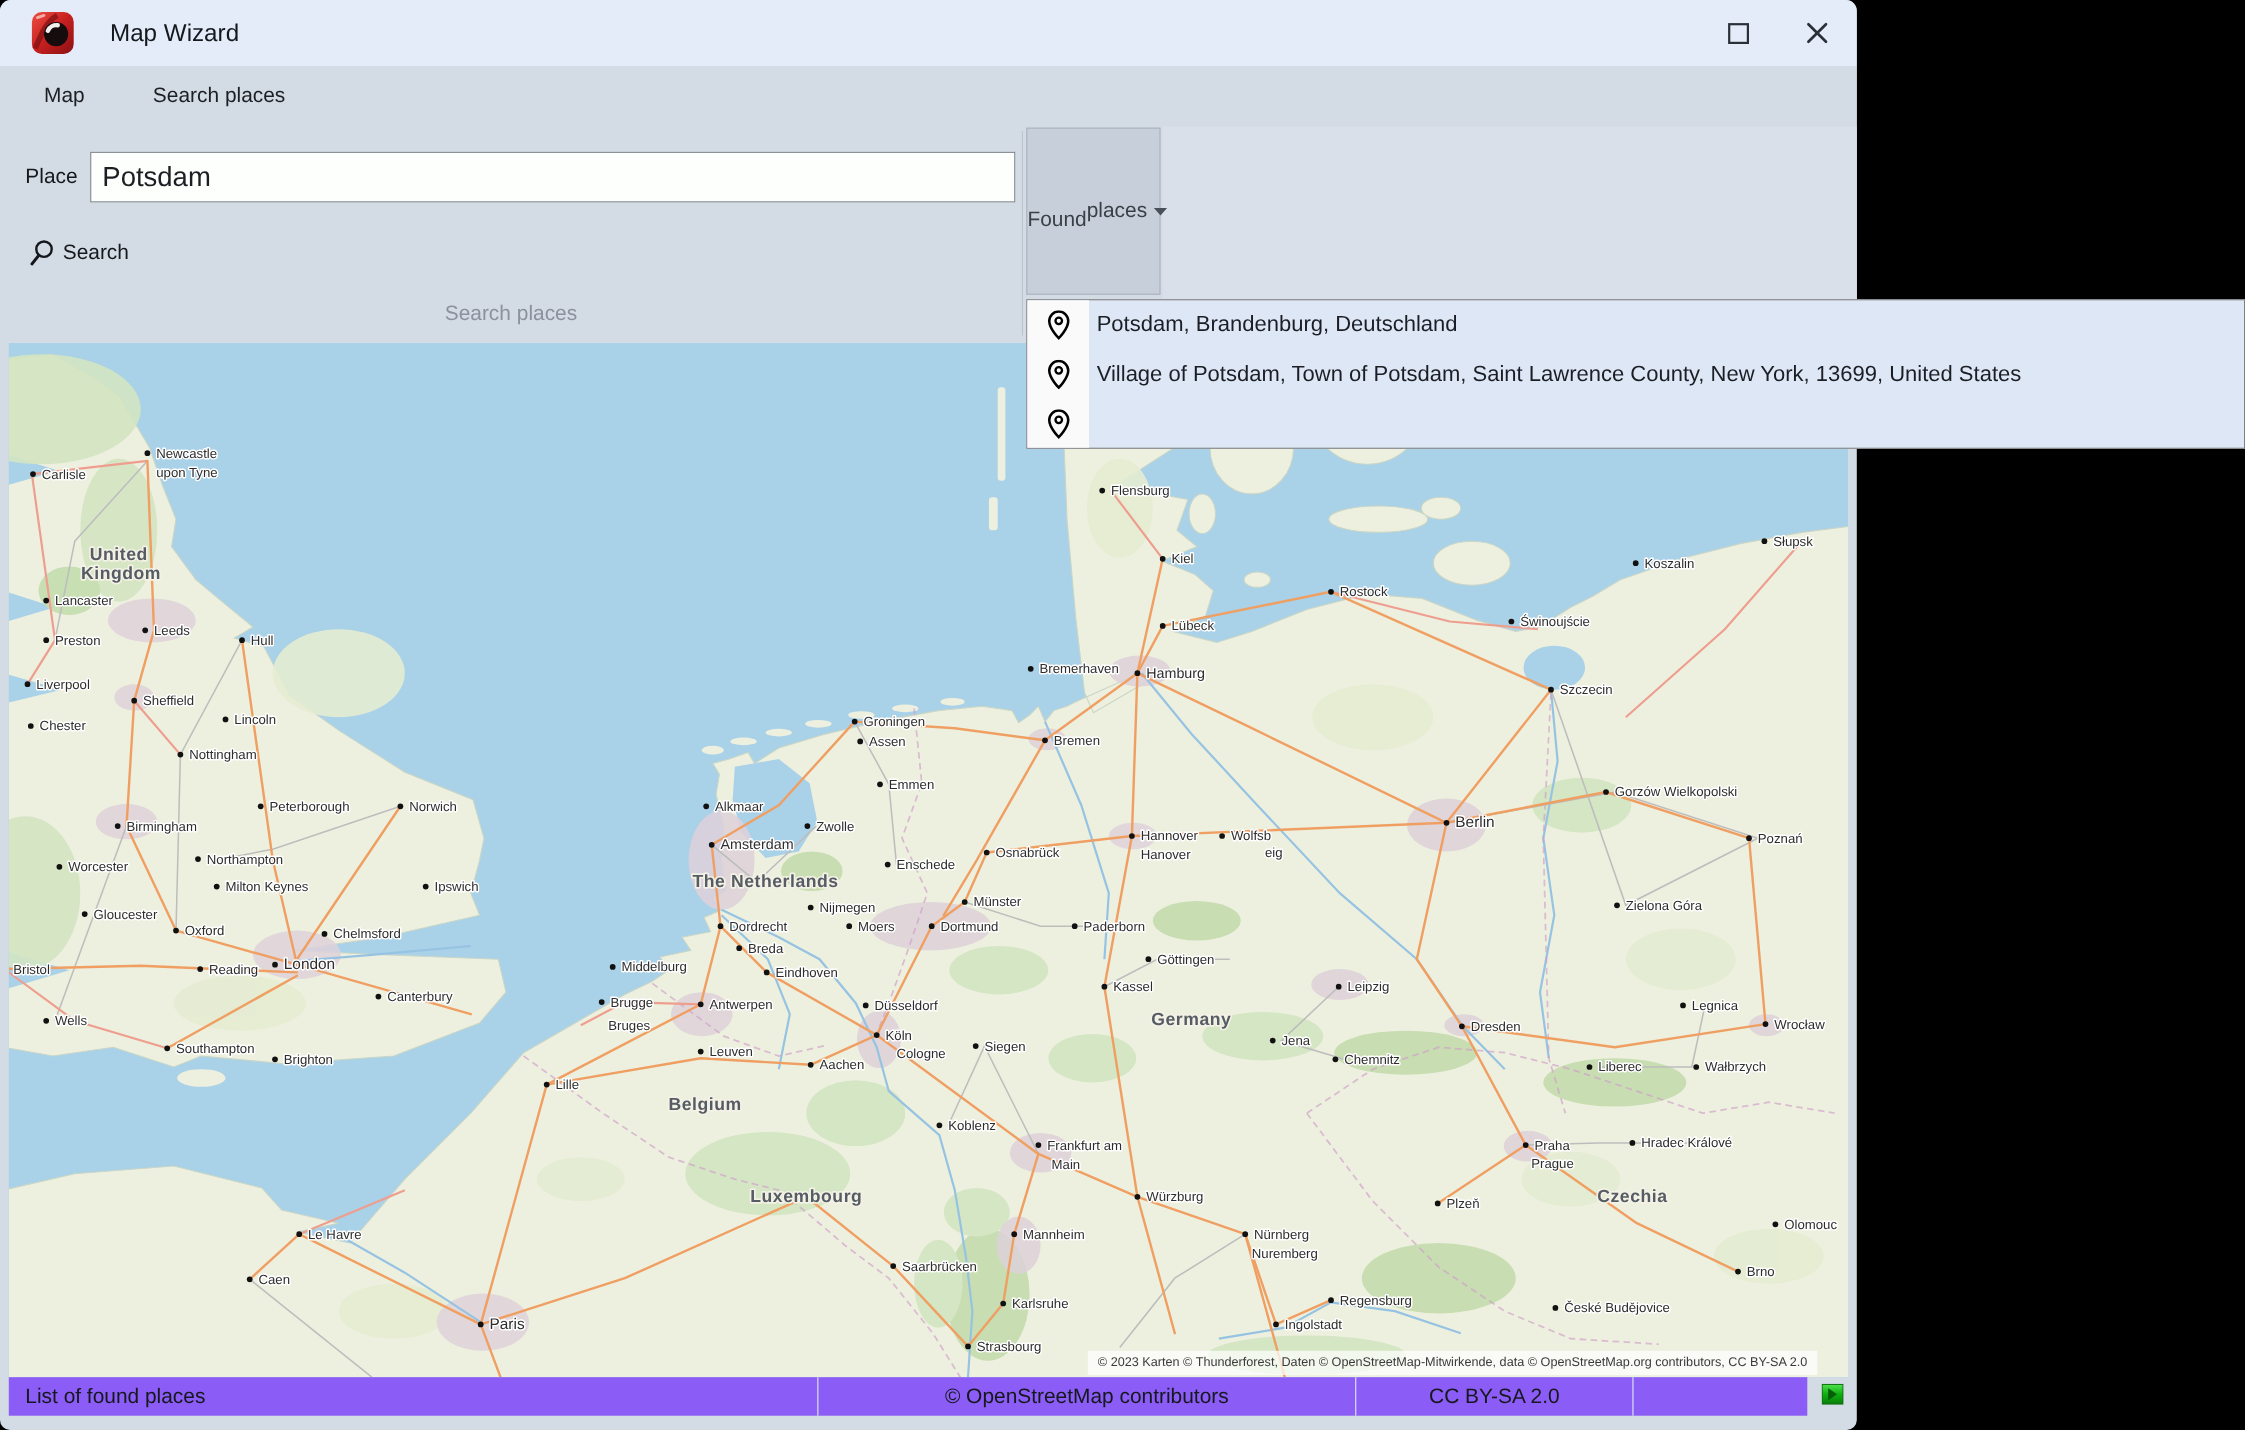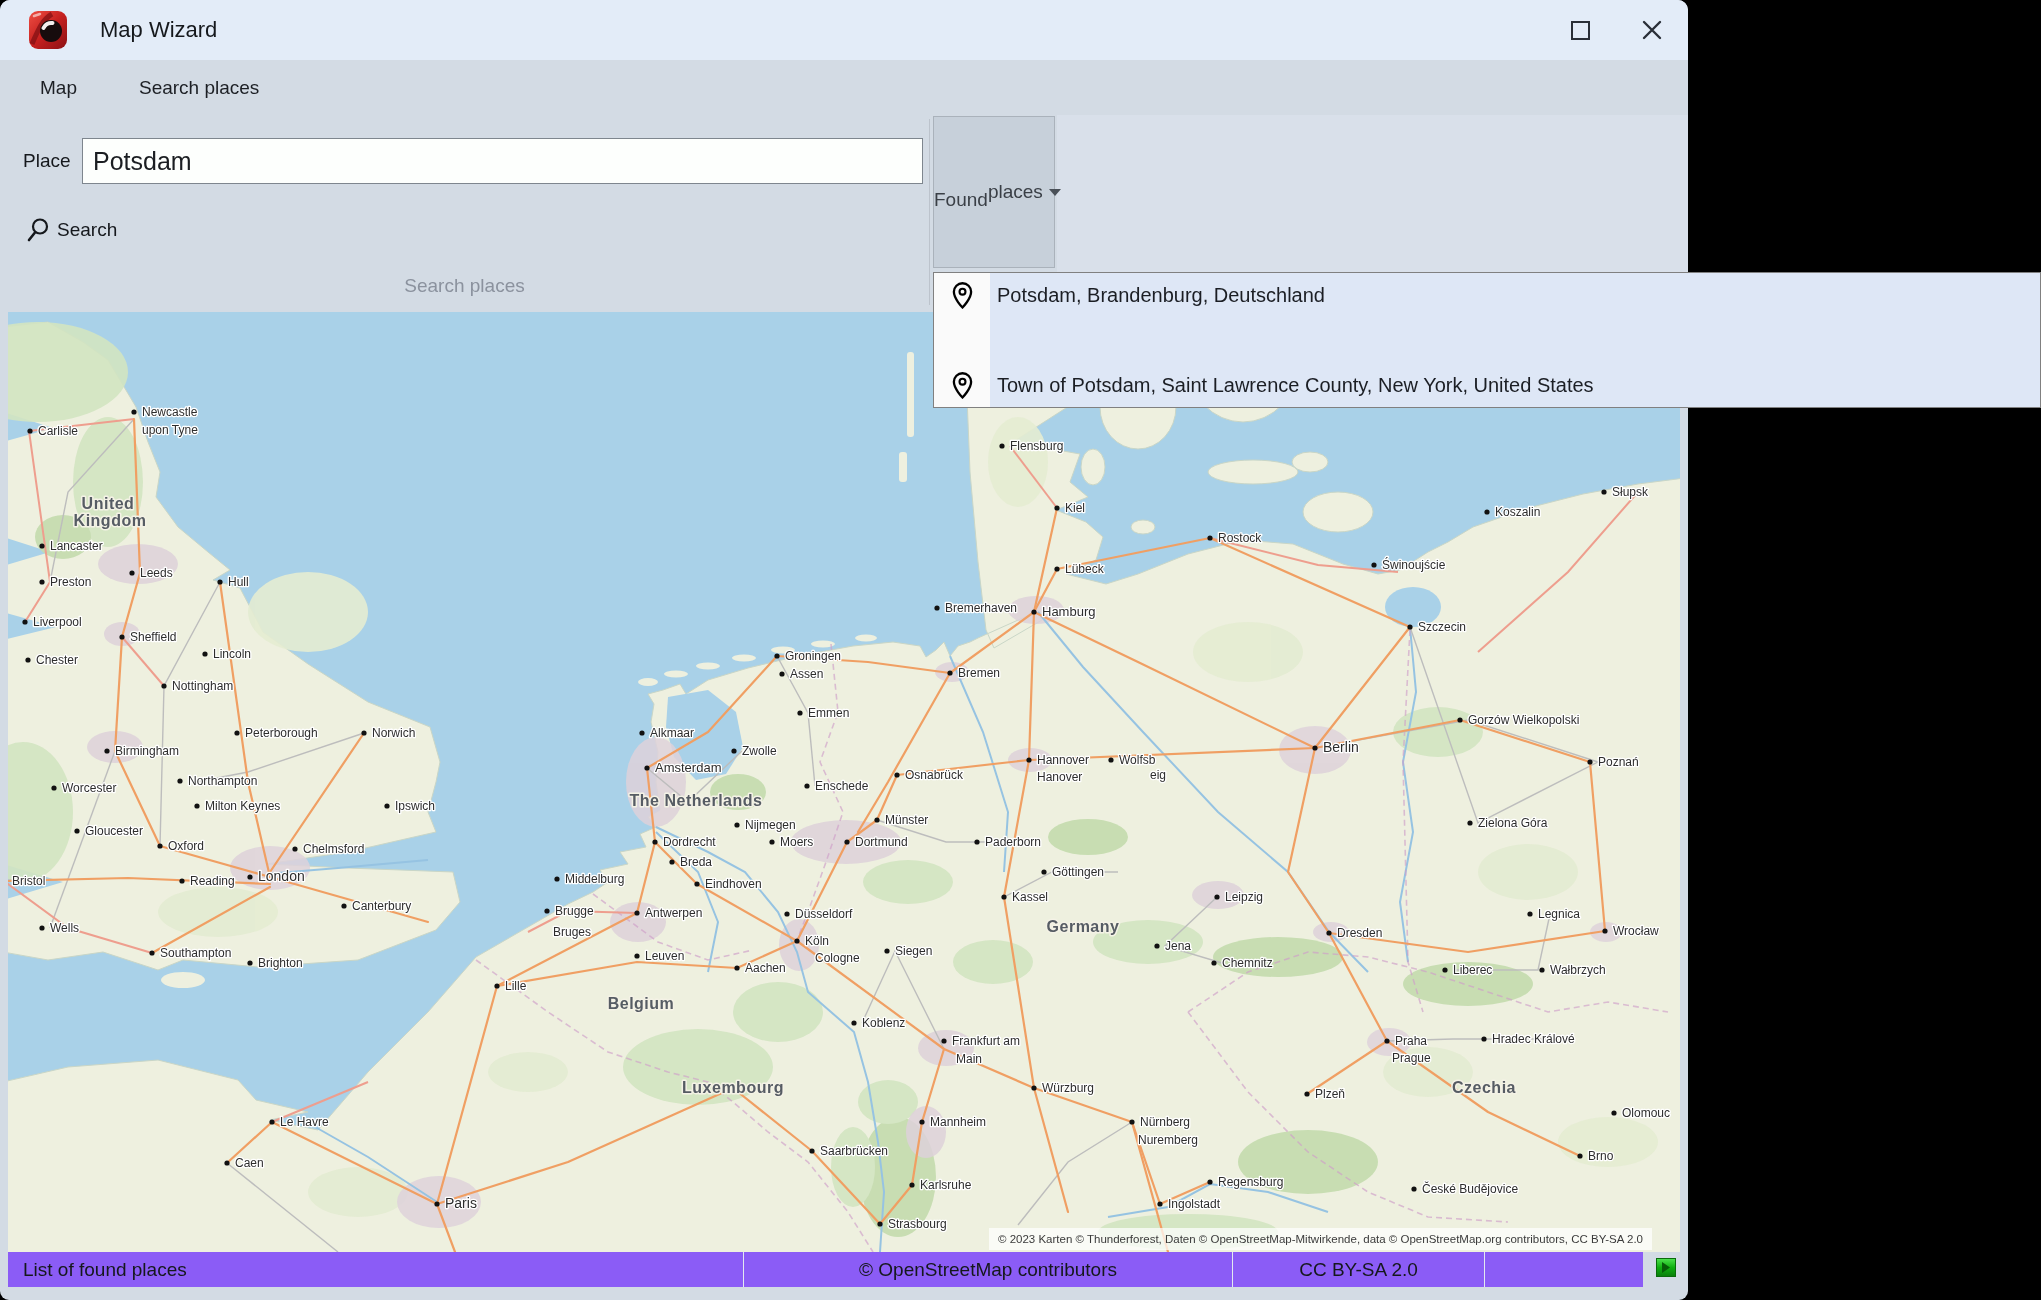--- a/index.html
+++ b/index.html
@@ -576,20 +576,26 @@
 <div class="dropdown">
   <div class="dd-gutter"></div>
 
 <div class="dd-row" style="top: 0px;">
       <svg class="dd-pin" viewBox="0 0 24 28" style="top: 9px;">
         <path d="M12 26.5 C12 26.5 3 17.5 3 10.2 A9 9 0 1 1 21 10.2 C21 17.5 12 26.5 12 26.5 Z" fill="none" stroke="#000" stroke-width="2.4"></path>
         <circle cx="12" cy="10" r="3.1" fill="none" stroke="#000" stroke-width="2.2"></circle>
       </svg>
       <div class="dd-text">Potsdam, Brandenburg, Deutschland</div>
     </div>
+    <div class="dd-row" style="top: 45px;">
+      <svg class="dd-pin" viewBox="0 0 24 28" style="top: 9px;">
+        <path d="M12 26.5 C12 26.5 3 17.5 3 10.2 A9 9 0 1 1 21 10.2 C21 17.5 12 26.5 12 26.5 Z" fill="none" stroke="#000" stroke-width="2.4"></path>
+        <circle cx="12" cy="10" r="3.1" fill="none" stroke="#000" stroke-width="2.2"></circle>
+      </svg>
+      <div class="dd-text">Village of Potsdam, Town of Potsdam, Saint Lawrence County, New York, 13699, United States</div>
+    </div>
     <div class="dd-row" style="top: 90px;">
       <svg class="dd-pin" viewBox="0 0 24 28" style="top: 9px;">
         <path d="M12 26.5 C12 26.5 3 17.5 3 10.2 A9 9 0 1 1 21 10.2 C21 17.5 12 26.5 12 26.5 Z" fill="none" stroke="#000" stroke-width="2.4"></path>
         <circle cx="12" cy="10" r="3.1" fill="none" stroke="#000" stroke-width="2.2"></circle>
       </svg>
-      <div class="dd-text">Town of Potsdam, Saint Lawrence County, New York, United States</div>
     </div>
   </div>
 
 </body></html>

